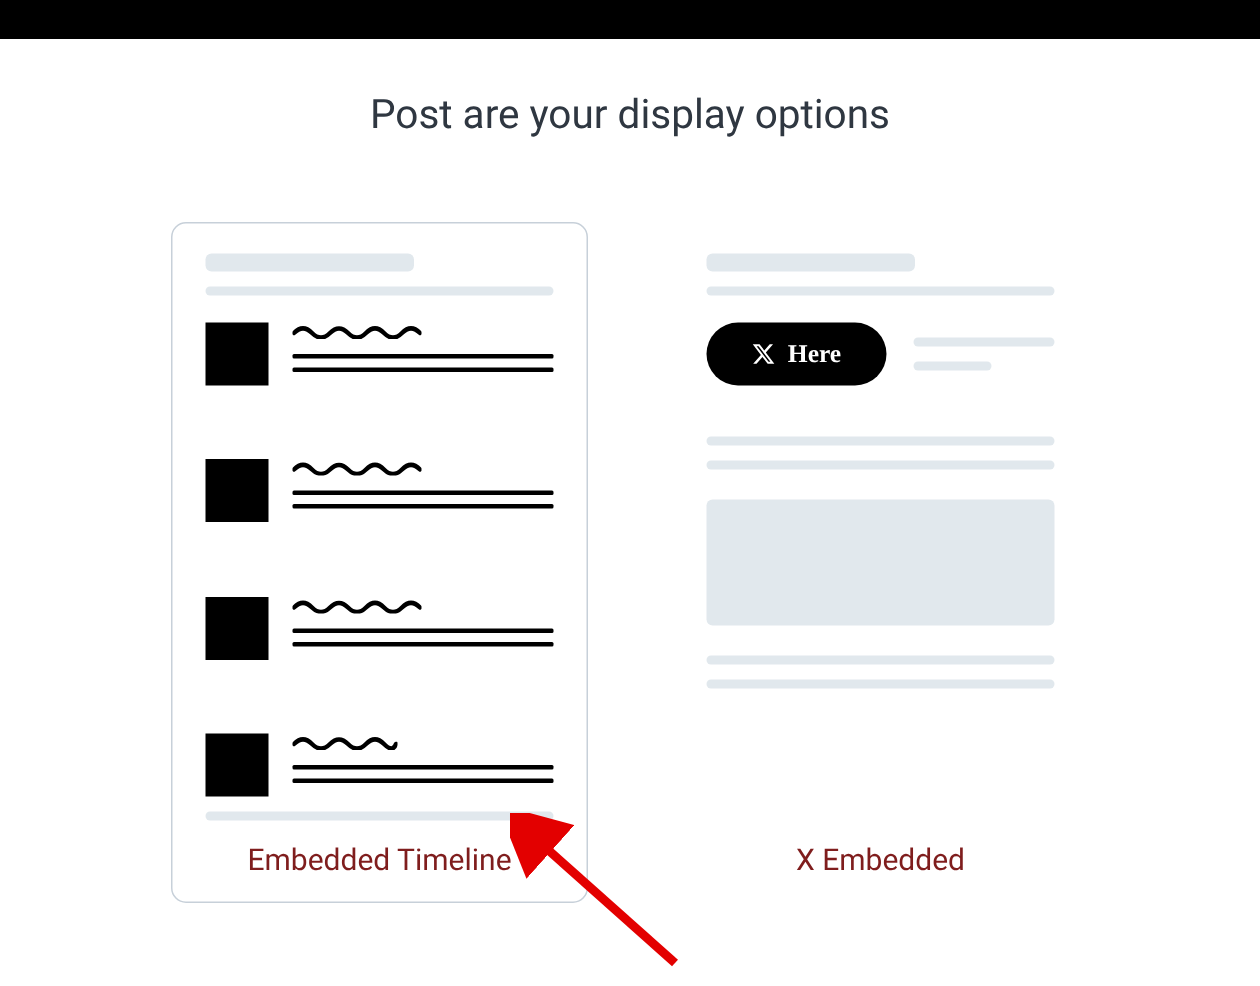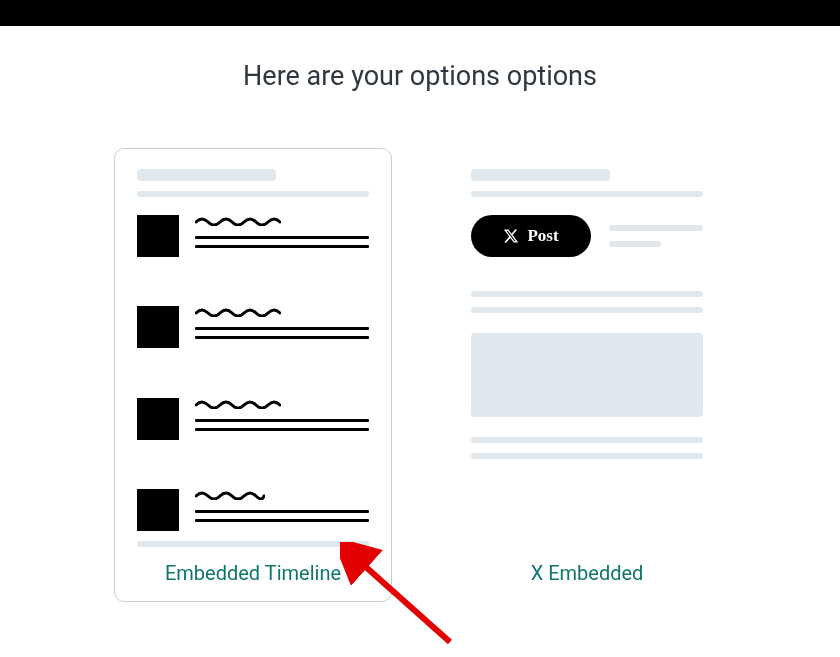--- a/index.html
+++ b/index.html
@@ -78,21 +78,21 @@
     .tl-line {
       height: 3px; background: #000; margin-bottom: 6px; border-radius: 1px;
     }
     .card-footer-bar {
       height: 6px; background: #e1e8ed; border-radius: 3px; width: 100%;
       margin-bottom: 0;
     }
     .card-label {
       text-align: center;
       font-size: 20px;
-      color: #0f766e;
+      color: #7f1d1d;
       margin-top: 14px;
       font-weight: 400;
     }
     
     .xb-body {
       flex: 1; display: flex; flex-direction: column; margin-top: 14px;
     }
     .xb-row1 {
       display: flex; gap: 18px; align-items: center; margin-bottom: 34px;
     }
@@ -119,21 +119,21 @@
       left: 340px;
       top: 542px;
       pointer-events: none;
     }
   </style>
 </head>
 <body>
 
 <div class="top-bar"></div>
 
-<h1 class="heading">Here are your options options</h1>
+<h1 class="heading">Post are your display options</h1>
 
 <div class="options-row">
 
   <div class="card">
     <div class="ph-bar ph-title"></div>
     <div class="ph-bar ph-sub"></div>
 
     <div class="timeline-body">
 
       <div class="tl-item">
@@ -187,21 +187,21 @@
     <div class="ph-bar ph-sub"></div>
 
     <div class="xb-body">
       <div class="xb-row1">
         <div class="post-pill">
           <span class="x-icon">
             <svg width="16" height="16" viewBox="0 0 24 24">
                 <path fill="#fff" d="M18.244 2.25h3.308l-7.227 8.26 8.502 11.24H16.17l-5.214-6.817L4.99 21.75H1.68l7.73-8.835L1.254 2.25H8.08l4.713 6.231zm-1.161 17.52h1.833L7.084 4.126H5.117z"></path>
               </svg>
           </span>
-          <span class="post-label">Post</span>
+          <span class="post-label">Here</span>
         </div>
         <div class="xb-side">
           <div class="ph-bar"></div>
           <div class="ph-bar short"></div>
         </div>
       </div>
       <div class="xb-mid">
         <div class="ph-bar"></div>
         <div class="ph-bar"></div>
       </div>

